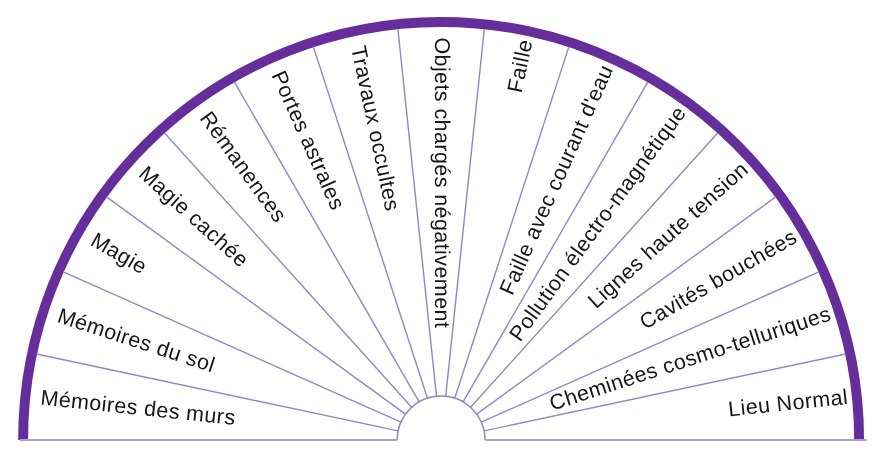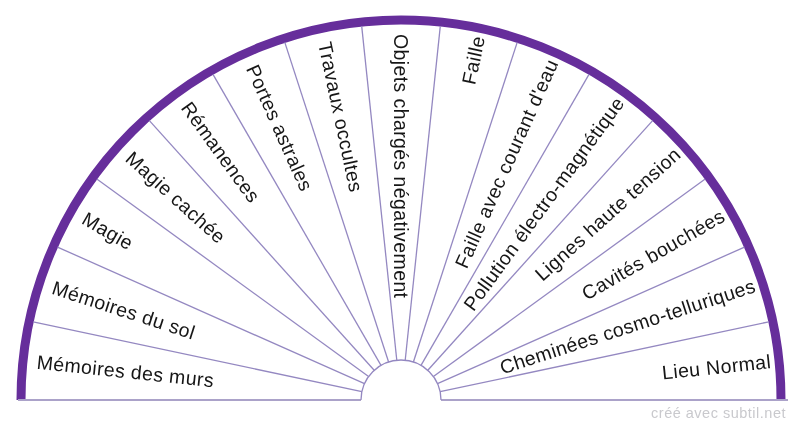--- a/index.html
+++ b/index.html
@@ -79,14 +79,13 @@
   <div class="slabel lft s6">Travaux occultes</div>
   <div class="slabel lft s7">Objets chargés négativement</div>
   <div class="slabel rgt s8">Faille</div>
   <div class="slabel rgt s9">Faille avec courant d'eau</div>
   <div class="slabel rgt s10">Pollution électro-magnétique</div>
   <div class="slabel rgt s11">Lignes haute tension</div>
   <div class="slabel rgt s12">Cavités bouchées</div>
   <div class="slabel rgt s13">Cheminées cosmo-telluriques</div>
   <div class="slabel rgt s14">Lieu Normal</div>
 
-  <div class="watermark">créé avec subtil.net</div>
 </div>
 
 </body></html>

